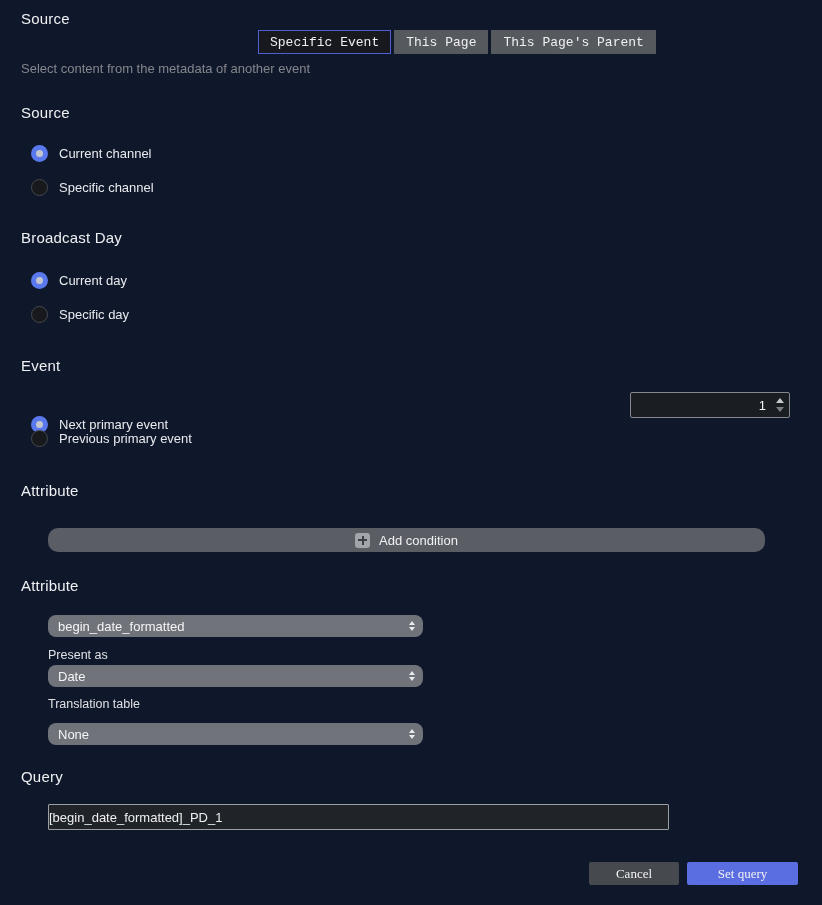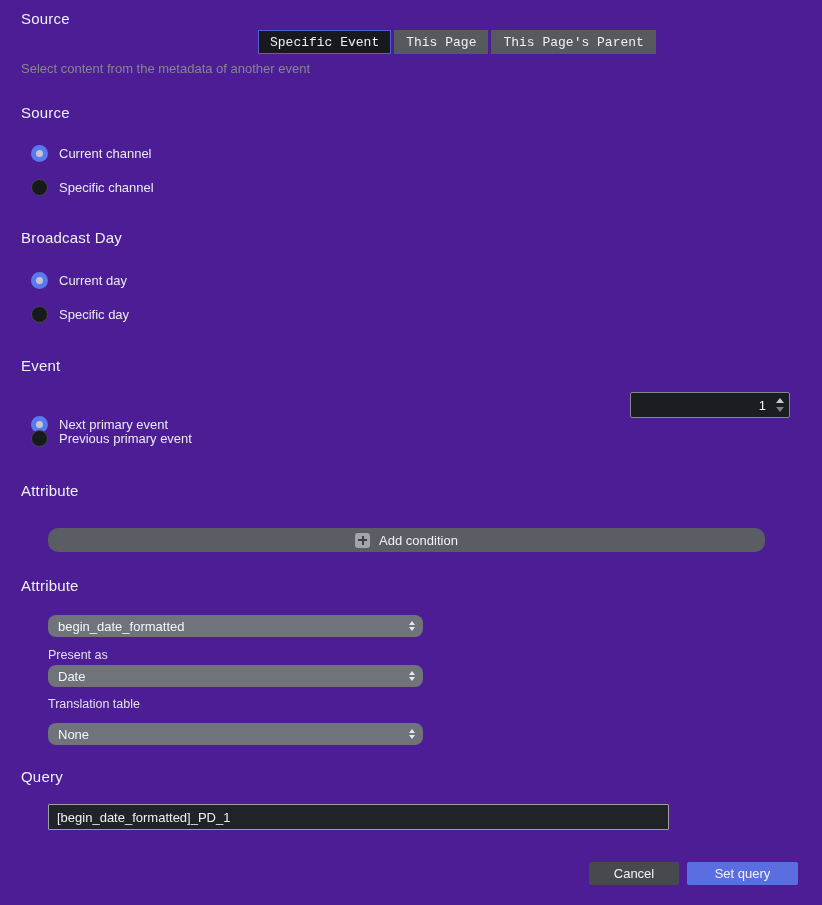--- a/index.html
+++ b/index.html
@@ -1,18 +1,18 @@
 <!DOCTYPE html>
 <html><head>
 <meta charset="utf-8">
 <style>
   html,body { margin:0; padding:0; background:#35383c; }
   .page {
     position:relative; width:822px; height:905px;
-    background:#4c1d95; overflow:hidden;
+    background:#0f172a; overflow:hidden;
     font-family:"Liberation Sans", sans-serif;
     color:#e9ebee; -webkit-font-smoothing:antialiased;
   }
   .heading { position:absolute; left:21px; font-size:15px; color:#eef0f2; letter-spacing:.2px; }
   .subtitle { position:absolute; left:21px; top:61px; font-size:13px; color:#84878c; }
 
   
   .tabs { position:absolute; left:258px; top:30px; display:flex; gap:3px;font-family:Liberation Mono, monospace; }
   .tab {
     height:24px; padding:0 11px; font-size:13px; display:flex; align-items:center;
@@ -68,28 +68,28 @@
   .updown { display:flex; flex-direction:column; align-items:center; gap:2px; flex:none; }
   .updown .u { width:0; height:0; border-left:3.5px solid transparent; border-right:3.5px solid transparent; border-bottom:4px solid #e8eaec; }
   .updown .d { width:0; height:0; border-left:3.5px solid transparent; border-right:3.5px solid transparent; border-top:4px solid #e8eaec; }
 
   .small-label { position:absolute; left:48px; font-size:12.5px; color:#dfe1e4; }
 
   
   .query-input {
     position:absolute; left:48px; top:804px; width:621px; height:26px; box-sizing:border-box;
     background:#202328; border:1px solid #9b9ea3; border-radius:1px;
-    color:#eef0f3; font-size:13px; padding:0 8px; outline:none;
+    color:#eef0f3; font-size:13px; padding:0 0; outline:none;
     font-family:"Liberation Sans", sans-serif;
   }
 
   
   .btn { position:absolute; top:862px; height:23px; border:none; border-radius:2px;
     font-size:13px; color:#f1f2f5; display:flex; align-items:center; justify-content:center;
-    font-family:Liberation Sans, sans-serif; cursor:default; }
+    font-family:Liberation Serif, serif; cursor:default; }
   .btn-cancel { left:589px; width:90px; background:#46494e; }
   .btn-primary { left:687px; width:111px; background:#5b6ee1; }
 </style>
 </head>
 <body>
 
 <div class="page">
 
   <div class="heading" style="top:10px;">Source</div>
 

